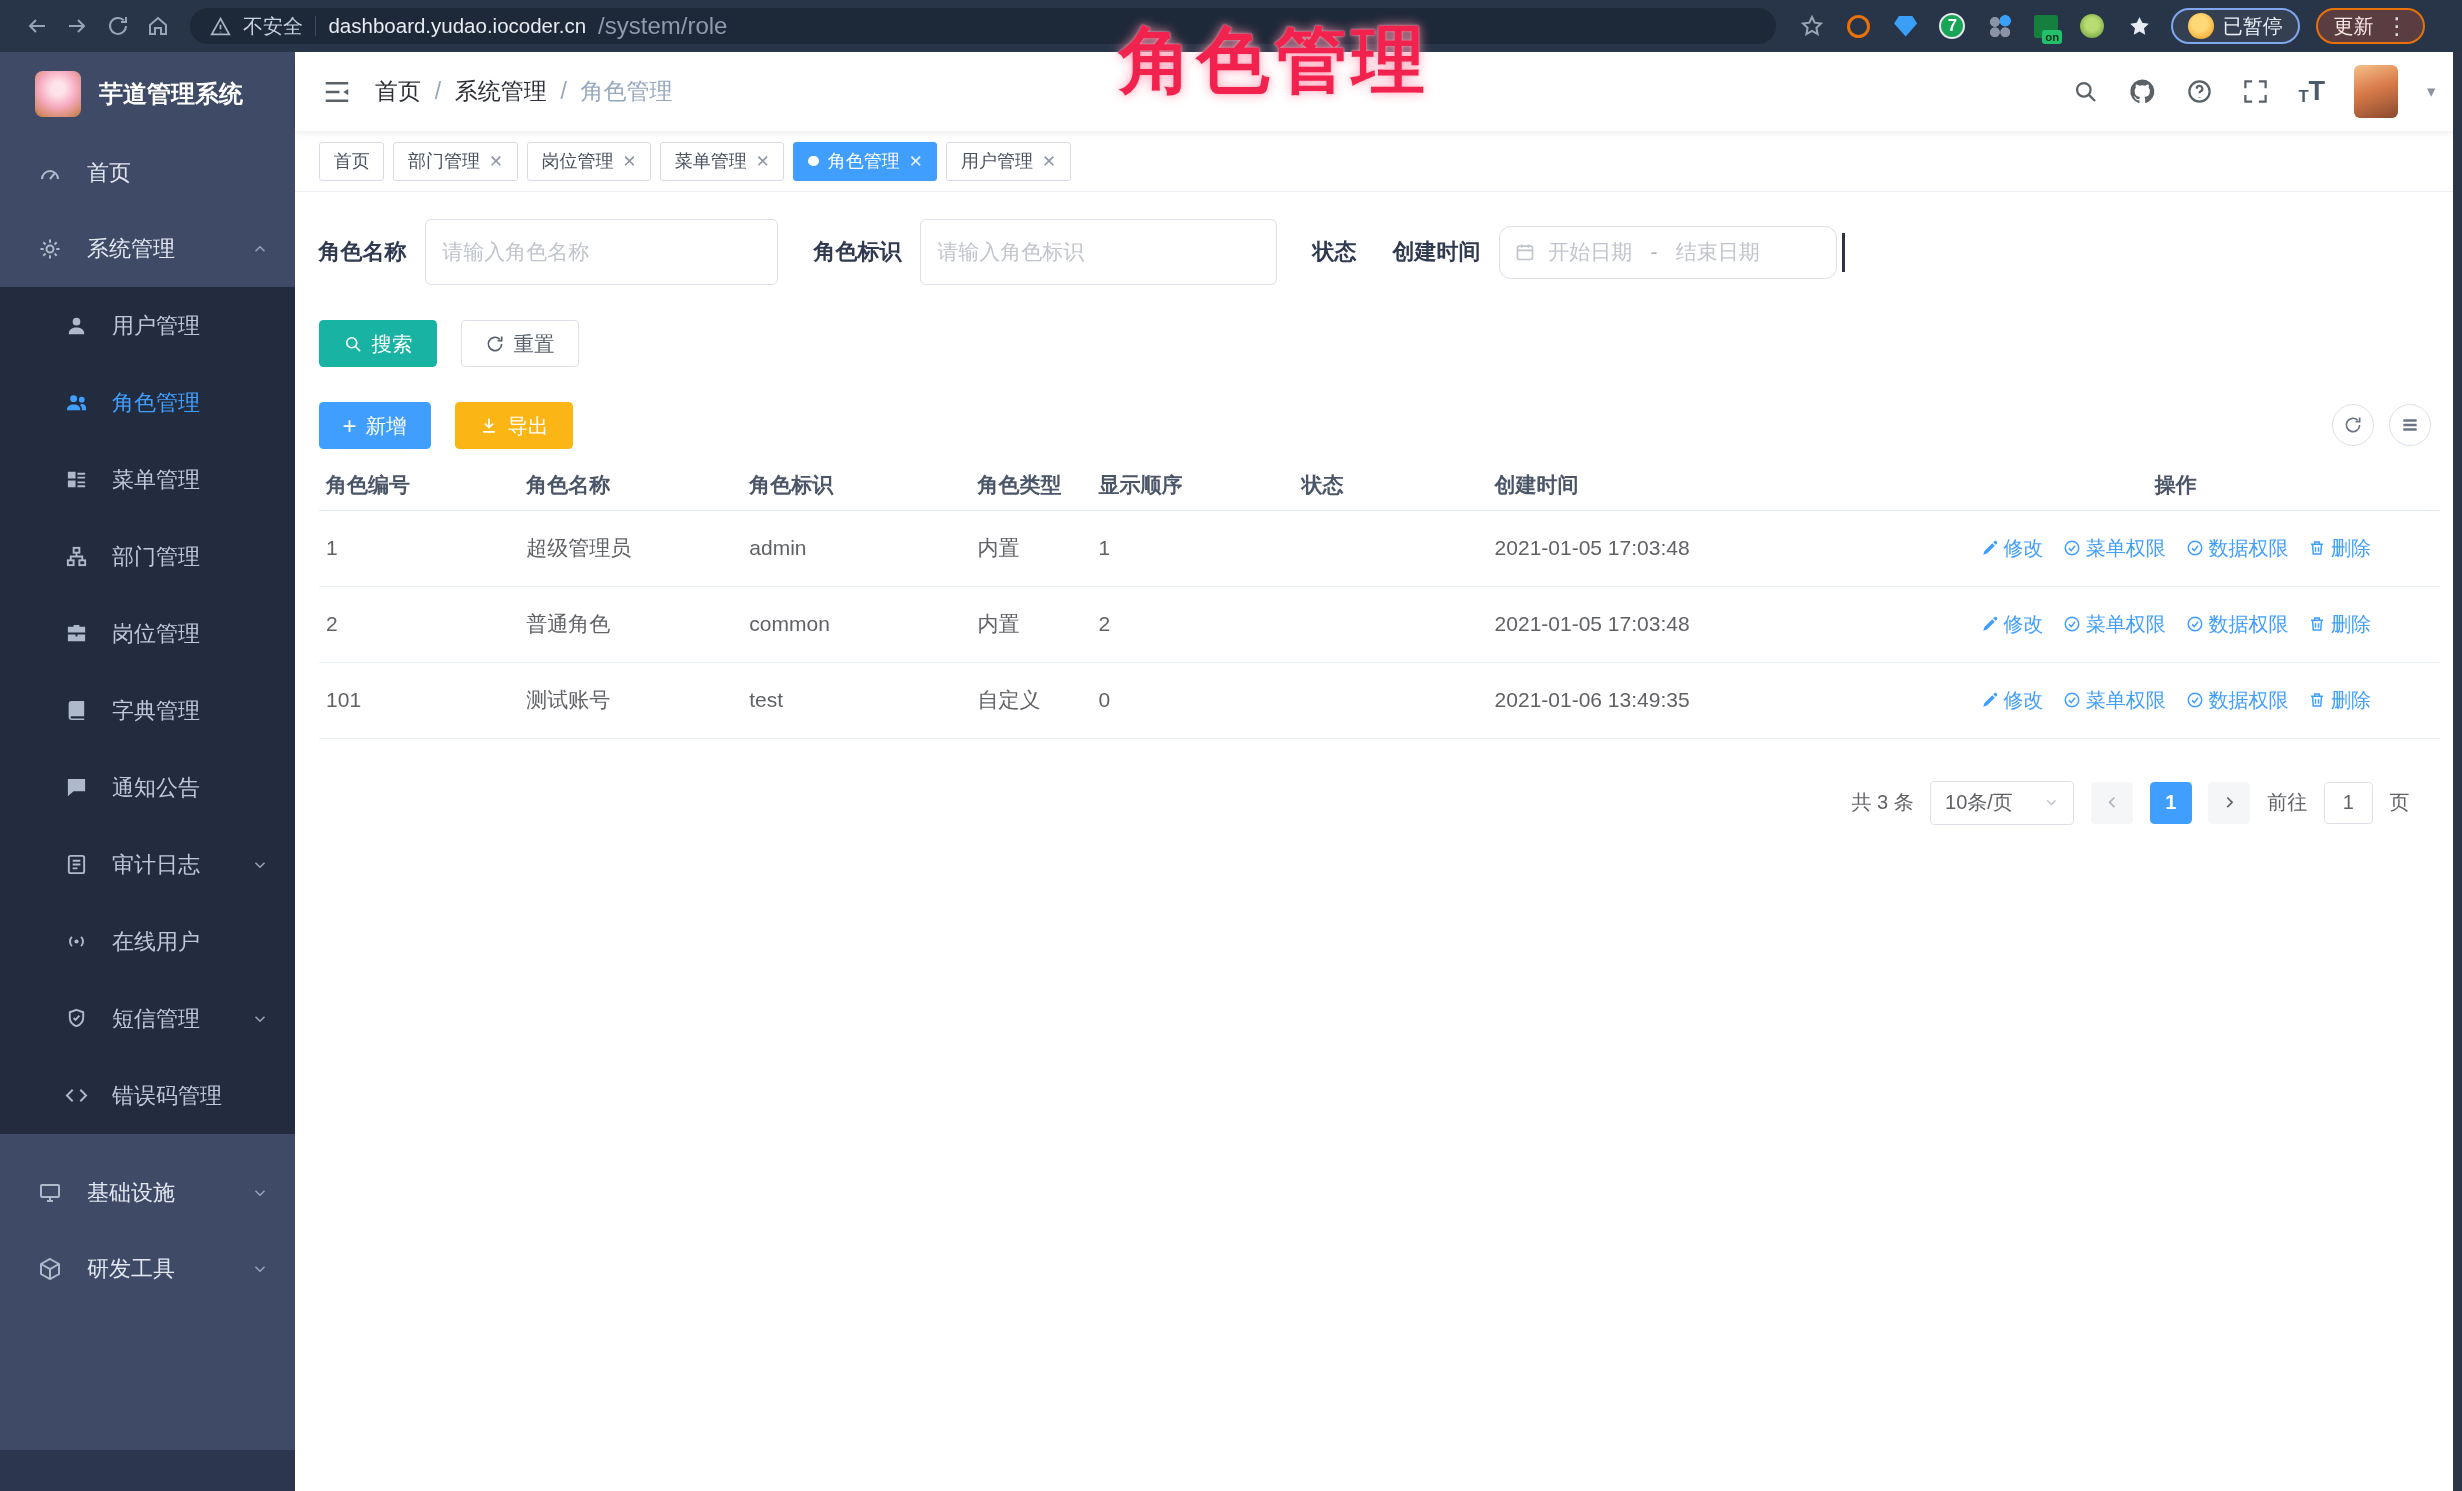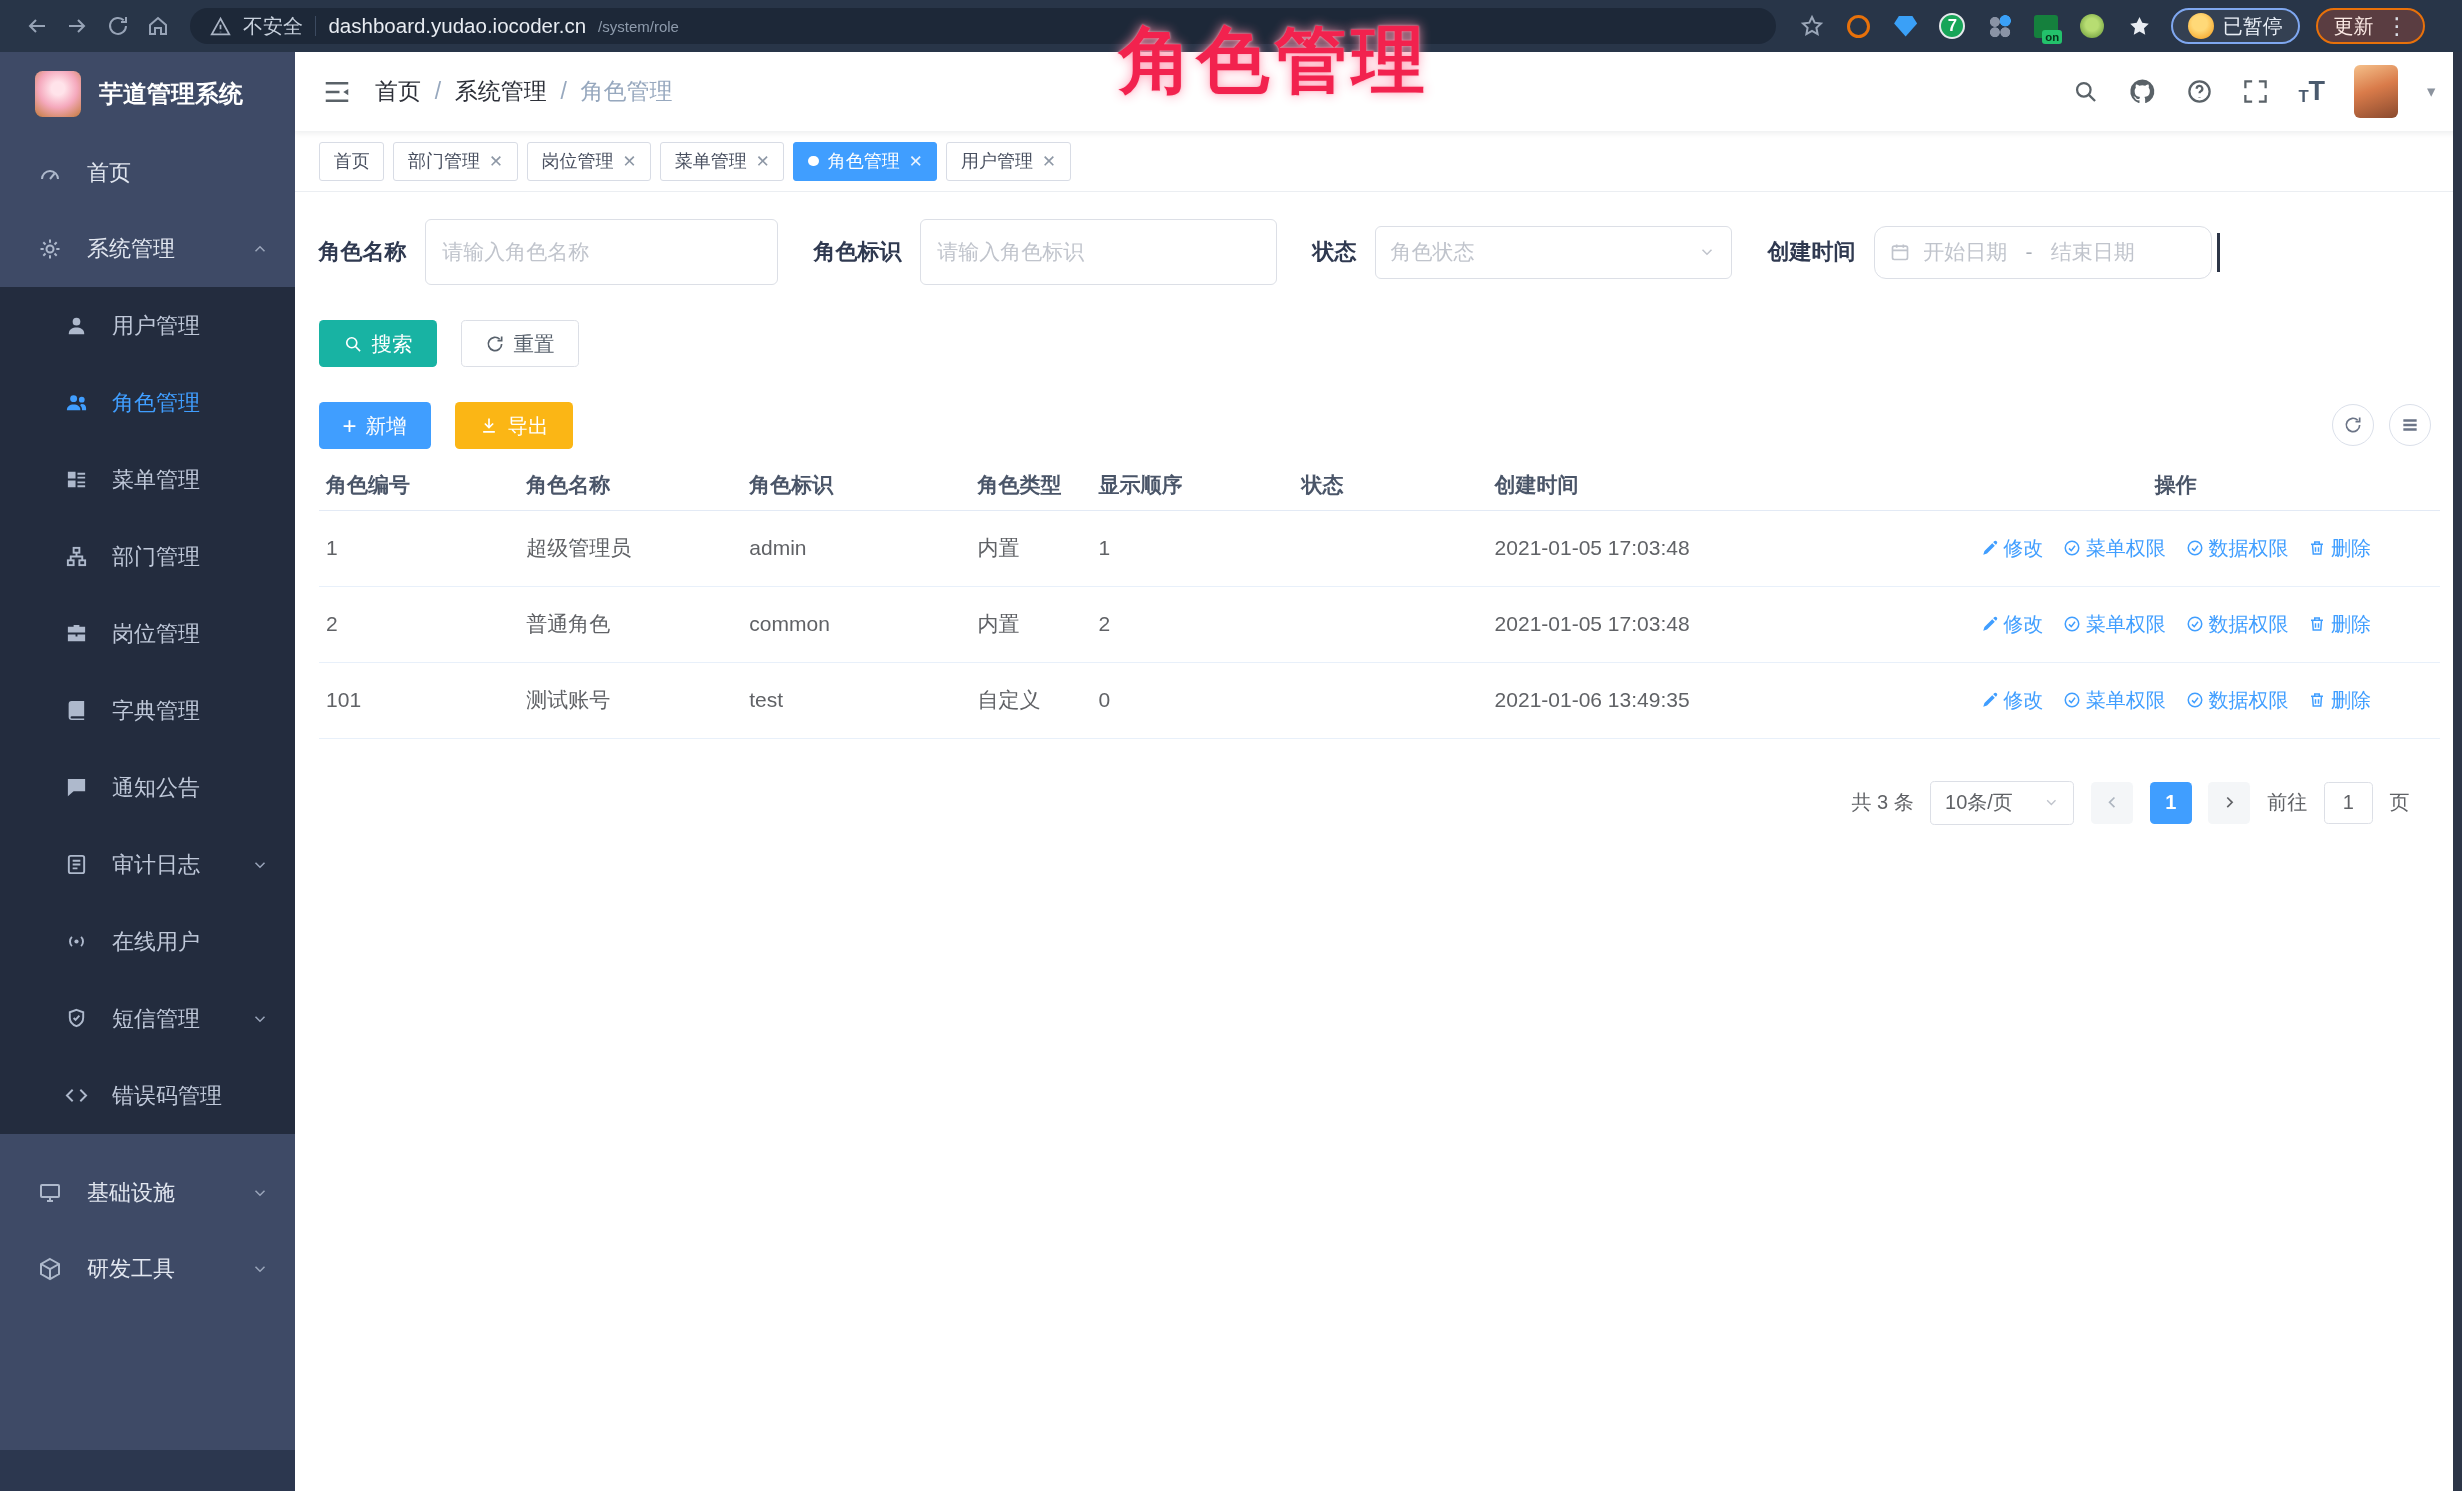--- a/index.html
+++ b/index.html
@@ -11,21 +11,21 @@
   .browser-bar { height:52px; background:#283548; display:flex; align-items:center;
     padding:12px 20px; gap:7.6px; position:relative; z-index:5; }
   .bnav { width:33px; height:33px; display:flex; align-items:center; justify-content:center;
     color:#97a3b6; flex:0 0 auto; }
   .addr-pill { width:1586px; height:36px; margin-left:7.6px; background:#1d2838; border-radius:18px;
     display:flex; align-items:center; padding:0 20px; gap:12px; }
   .addr-pill .warn { color:#aab4c4; }
   .sec-label { font-size:20px; color:#c7d0dc; }
   .addr-div { width:1.5px; height:20px; background:#3c4a60; }
   .url-host { font-size:20.5px; color:#e8ecf2; }
-  .url-path { font-size:15px; color:#8e9bac;text-align:right; }
+  .url-path { font-size:24px; color:#8e9bac;text-align:right; }
   .b-right { display:flex; align-items:center; gap:16.7px; margin-left:13.7px; }
   .ext { width:30px; height:30px; display:flex; align-items:center; justify-content:center; flex:0 0 auto; position:relative; }
   .ext-ring { width:23px; height:23px; border:3.8px solid #e8710a; border-radius:50%; }
   .ext-gem { width:23px; height:21px; background:#3aa0f7;
     clip-path:polygon(50% 100%, 0 38%, 22% 0, 78% 0, 100% 38%); }
   .ext-seven { width:26px; height:26px; border-radius:50%; background:#18a558; color:#fff;
     font-size:16.7px; font-weight:bold; display:flex; align-items:center; justify-content:center; border:2.3px solid #e6e8ec; }
   .ext-grid { width:23px; height:23px; border-radius:4.6px;
     background: radial-gradient(circle at 30% 30%, #8a93a5 4.6px, transparent 5.3px),
                 radial-gradient(circle at 75% 25%, #3aa0f7 5.3px, transparent 6px),
@@ -485,28 +485,20 @@
     </div>
 
     <div class="content">
 
       <div class="filter-row">
         <span class="f-label">角色名称</span>
         <input class="f-input" style="width: 353px; margin-left: 18px;" placeholder="请输入角色名称">
         <span class="f-label" style="margin-left:36px;">角色标识</span>
         <input class="f-input" style="width: 357px; margin-left: 18px;" placeholder="请输入角色标识">
         <span class="f-label" style="margin-left:36px;">状态</span>
-        <div class="f-select" style="width:357px; margin-left:18px;">
-          <span>角色状态</span>
-          <span>
-            <svg width="18" height="18" viewBox="0 0 24 24" fill="none" stroke="#c0c4cc" stroke-width="2">
-                <path d="M6 9l6 6 6-6"></path>
-              </svg>
-            </span>
-        </div>
         <span class="f-label" style="margin-left:36px;">创建时间</span>
         <div class="f-date" style="width:338px; margin-left:18px;">
           <span class="cal">
             <svg width="20" height="20" viewBox="0 0 24 24" fill="none" stroke="currentColor" stroke-width="2">
                 <rect x="3" y="5" width="18" height="16" rx="2"></rect>
                 <path d="M3 10h18M8 3v4M16 3v4"></path>
               </svg>
             </span>
           <span>开始日期</span>
           <span style="color:#a8adb6; margin:0 4.6px;">-</span>

